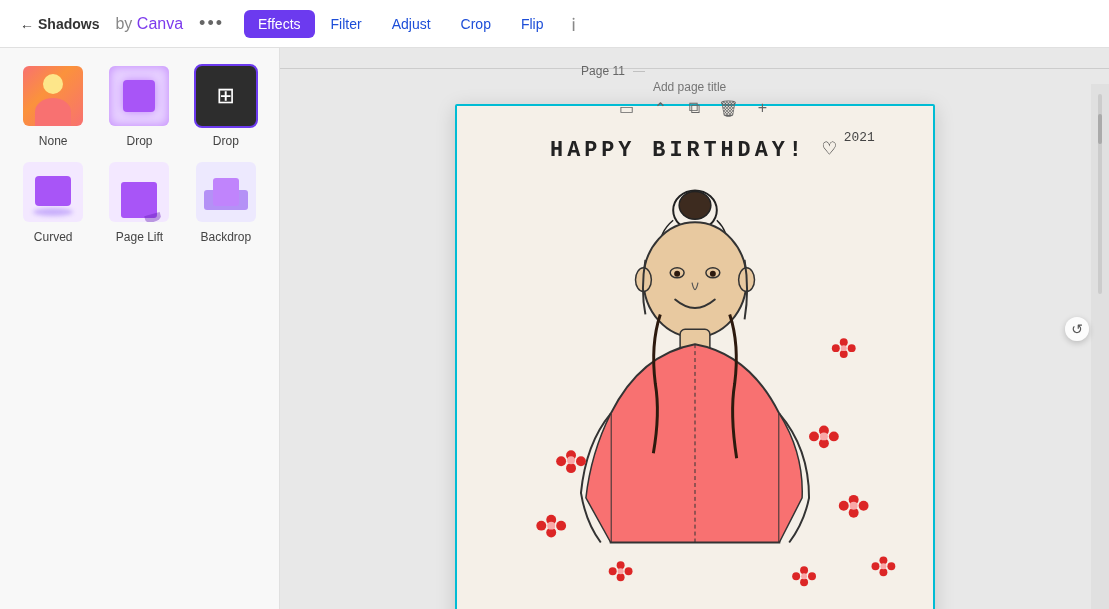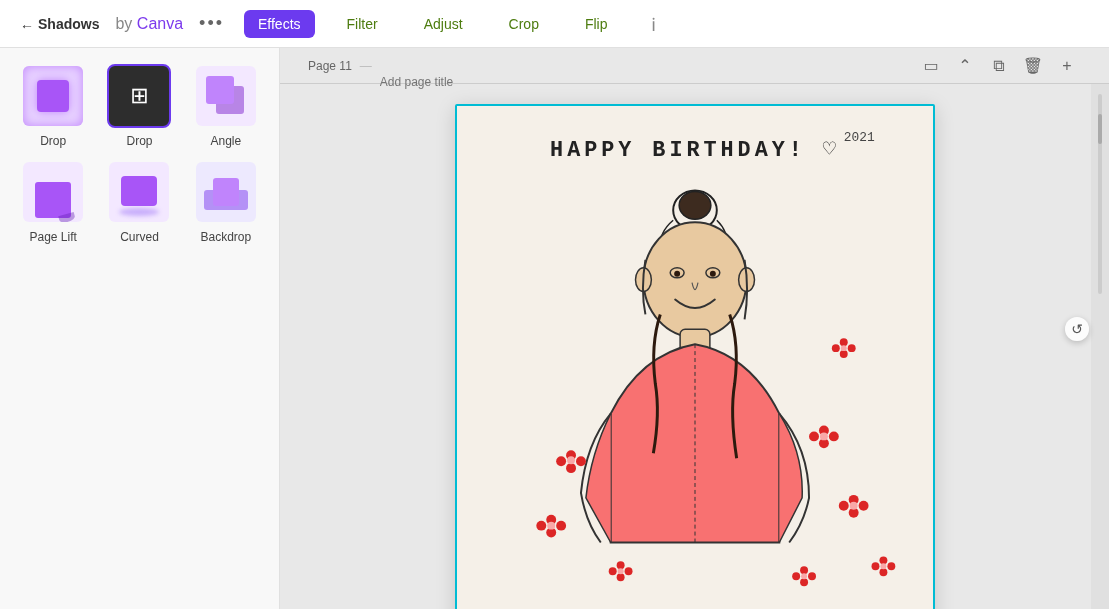--- a/index.html
+++ b/index.html
@@ -47,34 +47,34 @@
       cursor: pointer;
       color: #666;
       font-size: 18px;
       padding: 4px 8px;
       border-radius: 4px;
       letter-spacing: 2px;
     }
     .toolbar-center {
       display: flex;
       align-items: center;
-      gap: 18px;
+      gap: 2px;
       flex: 1;
       justify-content: flex-start;
       padding-left: 8px;
     }
     .toolbar-tab {
       padding: 6px 14px;
       border-radius: 6px;
       font-size: 14px;
       font-weight: 500;
       cursor: pointer;
       background: none;
       border: none;
-      color: #4d7c0f;
+      color: #1d4ed8;
     }
     .toolbar-tab.active {
       background: #6c3aef;
       color: #fff;
     }
     .info-btn {
       background: none;
       border: none;
       cursor: pointer;
       color: #888;
@@ -318,27 +318,28 @@
       justify-content: center;
       padding-top: 0;
     }
 
     
     .page-toolbar {
       position: absolute;
       top: 0;
       left: 0;
       right: 0;
-      height: 36px;
+      height: 21px;
       display: flex;
       align-items: center;
       padding: 0 28px;
       background: rgba(232,232,232,0.9);
       border-bottom: 1px solid #ccc;
       z-index: 5;
+      flex-direction: column;
     }
     .page-title-area {
       display: flex;
       align-items: center;
       gap: 8px;
       flex: 1;
     }
     .page-number {
       font-size: 12px;
       color: #666;
@@ -418,66 +419,63 @@
     <button class="toolbar-tab">Flip</button>
     <button class="info-btn">ℹ</button>
   </div>
 </div>
 
 <div class="main">
 
   <div class="left-panel">
     <div class="effects-grid">
 
+      <div class="effect-item">
+        <div class="effect-thumb">
+          <div class="none-thumb"></div>
+        </div>
+        <span class="effect-label">None</span>
+      </div>
 
       <div class="effect-item">
         <div class="effect-thumb">
           <div class="glow-thumb">
             <div class="square"></div>
           </div>
         </div>
         <span class="effect-label">Drop</span>
       </div>
 
       <div class="effect-item">
         <div class="effect-thumb selected">
           <div class="drop-thumb-inner">
             <span class="drop-icon">⊞</span>
           </div>
         </div>
         <span class="effect-label">Drop</span>
       </div>
 
-      <div class="effect-item">
-        <div class="effect-thumb">
-          <div class="angle-thumb">
-            <div class="shadow"></div>
-            <div class="sq"></div>
-          </div>
-        </div>
-        <span class="effect-label">Angle</span>
-      </div>
-
-      <div class="effect-item">
-        <div class="effect-thumb">
-          <div class="pagelift-thumb">
-            <div class="sq"></div>
-          </div>
-        </div>
-        <span class="effect-label">Page Lift</span>
-      </div>
 
       <div class="effect-item">
         <div class="effect-thumb">
           <div class="curved-thumb">
             <div class="sq"></div>
             <div class="curve-shadow"></div>
           </div>
         </div>
         <span class="effect-label">Curved</span>
+      </div>
+
+      <div class="effect-item">
+        <div class="effect-thumb">
+          <div class="pagelift-thumb">
+            <div class="sq"></div>
+          </div>
+        </div>
+        <span class="effect-label">Page Lift</span>
       </div>
 
       <div class="effect-item">
         <div class="effect-thumb">
           <div class="backdrop-thumb">
             <div class="bg-rect"></div>
             <div class="sq"></div>
           </div>
         </div>
         <span class="effect-label">Backdrop</span>

